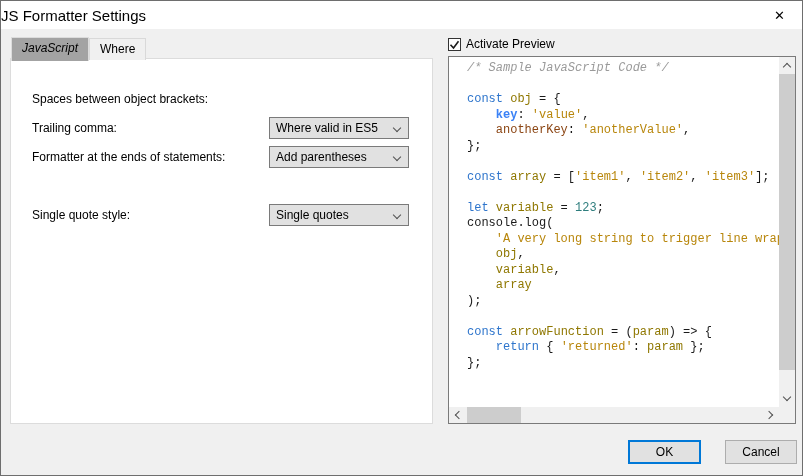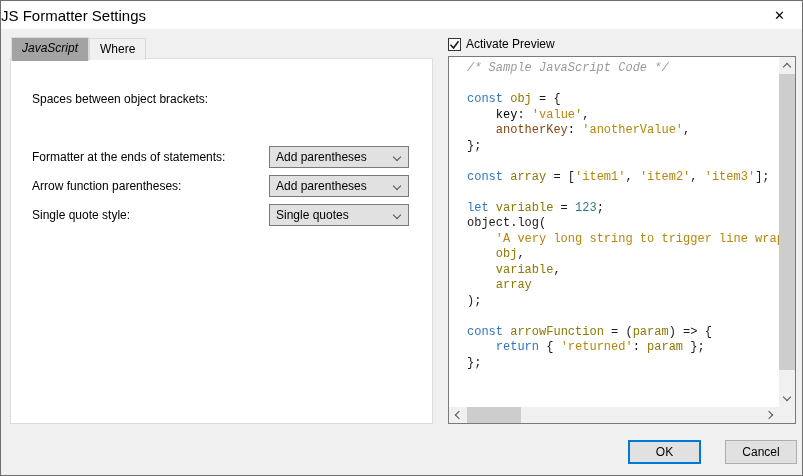--- a/index.html
+++ b/index.html
@@ -62,29 +62,29 @@
   </div>
 
   <div class="tabs" id="tabs">
       <div class="tab active">JavaScript</div>
       <div class="tab">Where</div>
     </div>
   <div class="tabpage" id="tabpage">
       <div class="row" style="top: 29px;">
         <span class="lbl">Spaces between object brackets:</span>
       </div>
-      <div class="row" style="top: 87px;">
-        <span class="lbl">Formatter at the ends of statements:</span>
+      <div class="row" style="top: 58px;">
+        <span class="lbl">Trailing comma:</span>
         <div class="combo">
-          <span>Add parentheses</span>
+          <span>Where valid in ES5</span>
           <span class="chev down"></span>
         </div>
       </div>
-      <div class="row" style="top: 116px;">
-        <span class="lbl">Arrow function parentheses:</span>
+      <div class="row" style="top: 87px;">
+        <span class="lbl">Formatter at the ends of statements:</span>
         <div class="combo">
           <span>Add parentheses</span>
           <span class="chev down"></span>
         </div>
       </div>
       <div class="row" style="top: 145px;">
         <span class="lbl">Single quote style:</span>
         <div class="combo">
           <span>Single quotes</span>
           <span class="chev down"></span>
@@ -100,28 +100,28 @@
       </svg>
     </span>
     <span class="chk-label">Activate Preview</span>
   </div>
 
   <div class="codepanel">
     <div class="codearea" id="codearea">
         <div class="code-line"><span class="tok-com" style="color: rgb(154, 154, 154);">/* Sample JavaScript Code */</span></div>
         <div class="code-line"></div>
         <div class="code-line"><span class="tok-kw" style="color: rgb(46, 117, 204);">const</span><span class="tok-pun" style="color: rgb(26, 26, 26);"> </span><span class="tok-id" style="color: rgb(143, 119, 0);">obj</span><span class="tok-pun" style="color: rgb(26, 26, 26);"> = {</span></div>
-        <div class="code-line"><span class="tok-pun" style="color: rgb(26, 26, 26);">    </span><span class="tok-prop" style="color: #000000;">key</span><span class="tok-pun" style="color: rgb(26, 26, 26);">: </span><span class="tok-str" style="color: rgb(184, 134, 11);">'value'</span><span class="tok-pun" style="color: rgb(26, 26, 26);">,</span></div>
+        <div class="code-line"><span class="tok-pun" style="color: rgb(26, 26, 26);">    </span><span class="tok-prop" style="color: #3b82f6; font-weight: bold;">key</span><span class="tok-pun" style="color: rgb(26, 26, 26);">: </span><span class="tok-str" style="color: rgb(184, 134, 11);">'value'</span><span class="tok-pun" style="color: rgb(26, 26, 26);">,</span></div>
         <div class="code-line"><span class="tok-pun" style="color: rgb(26, 26, 26);">    </span><span class="tok-prop" style="color: rgb(139, 69, 19);">anotherKey</span><span class="tok-pun" style="color: rgb(26, 26, 26);">: </span><span class="tok-str" style="color: rgb(184, 134, 11);">'anotherValue'</span><span class="tok-pun" style="color: rgb(26, 26, 26);">,</span></div>
         <div class="code-line"><span class="tok-pun" style="color: rgb(26, 26, 26);">};</span></div>
         <div class="code-line"></div>
         <div class="code-line"><span class="tok-kw" style="color: rgb(46, 117, 204);">const</span><span class="tok-pun" style="color: rgb(26, 26, 26);"> </span><span class="tok-id" style="color: rgb(143, 119, 0);">array</span><span class="tok-pun" style="color: rgb(26, 26, 26);"> = [</span><span class="tok-str" style="color: rgb(184, 134, 11);">'item1'</span><span class="tok-pun" style="color: rgb(26, 26, 26);">, </span><span class="tok-str" style="color: rgb(184, 134, 11);">'item2'</span><span class="tok-pun" style="color: rgb(26, 26, 26);">, </span><span class="tok-str" style="color: rgb(184, 134, 11);">'item3'</span><span class="tok-pun" style="color: rgb(26, 26, 26);">];</span></div>
         <div class="code-line"></div>
         <div class="code-line"><span class="tok-kw" style="color: rgb(46, 117, 204);">let</span><span class="tok-pun" style="color: rgb(26, 26, 26);"> </span><span class="tok-id" style="color: rgb(143, 119, 0);">variable</span><span class="tok-pun" style="color: rgb(26, 26, 26);"> = </span><span class="tok-num" style="color: rgb(46, 125, 125);">123</span><span class="tok-pun" style="color: rgb(26, 26, 26);">;</span></div>
-        <div class="code-line"><span class="tok-pun" style="color: rgb(26, 26, 26);">object.log(</span></div>
+        <div class="code-line"><span class="tok-pun" style="color: rgb(26, 26, 26);">console.log(</span></div>
         <div class="code-line"><span class="tok-pun" style="color: rgb(26, 26, 26);">    </span><span class="tok-str" style="color: rgb(184, 134, 11);">'A very long string to trigger line wrapping'</span></div>
         <div class="code-line"><span class="tok-pun" style="color: rgb(26, 26, 26);">    </span><span class="tok-id" style="color: rgb(143, 119, 0);">obj</span><span class="tok-pun" style="color: rgb(26, 26, 26);">,</span></div>
         <div class="code-line"><span class="tok-pun" style="color: rgb(26, 26, 26);">    </span><span class="tok-id" style="color: rgb(143, 119, 0);">variable</span><span class="tok-pun" style="color: rgb(26, 26, 26);">,</span></div>
         <div class="code-line"><span class="tok-pun" style="color: rgb(26, 26, 26);">    </span><span class="tok-id" style="color: rgb(143, 119, 0);">array</span></div>
         <div class="code-line"><span class="tok-pun" style="color: rgb(26, 26, 26);">);</span></div>
         <div class="code-line"></div>
         <div class="code-line"><span class="tok-kw" style="color: rgb(46, 117, 204);">const</span><span class="tok-pun" style="color: rgb(26, 26, 26);"> </span><span class="tok-id" style="color: rgb(143, 119, 0);">arrowFunction</span><span class="tok-pun" style="color: rgb(26, 26, 26);"> = (</span><span class="tok-id" style="color: rgb(143, 119, 0);">param</span><span class="tok-pun" style="color: rgb(26, 26, 26);">) =&gt; {</span></div>
         <div class="code-line"><span class="tok-pun" style="color: rgb(26, 26, 26);">    </span><span class="tok-kw" style="color: rgb(46, 117, 204);">return</span><span class="tok-pun" style="color: rgb(26, 26, 26);"> { </span><span class="tok-str" style="color: rgb(184, 134, 11);">'returned'</span><span class="tok-pun" style="color: rgb(26, 26, 26);">: </span><span class="tok-id" style="color: rgb(143, 119, 0);">param</span><span class="tok-pun" style="color: rgb(26, 26, 26);"> };</span></div>
         <div class="code-line"><span class="tok-pun" style="color: rgb(26, 26, 26);">};</span></div>
       </div>

